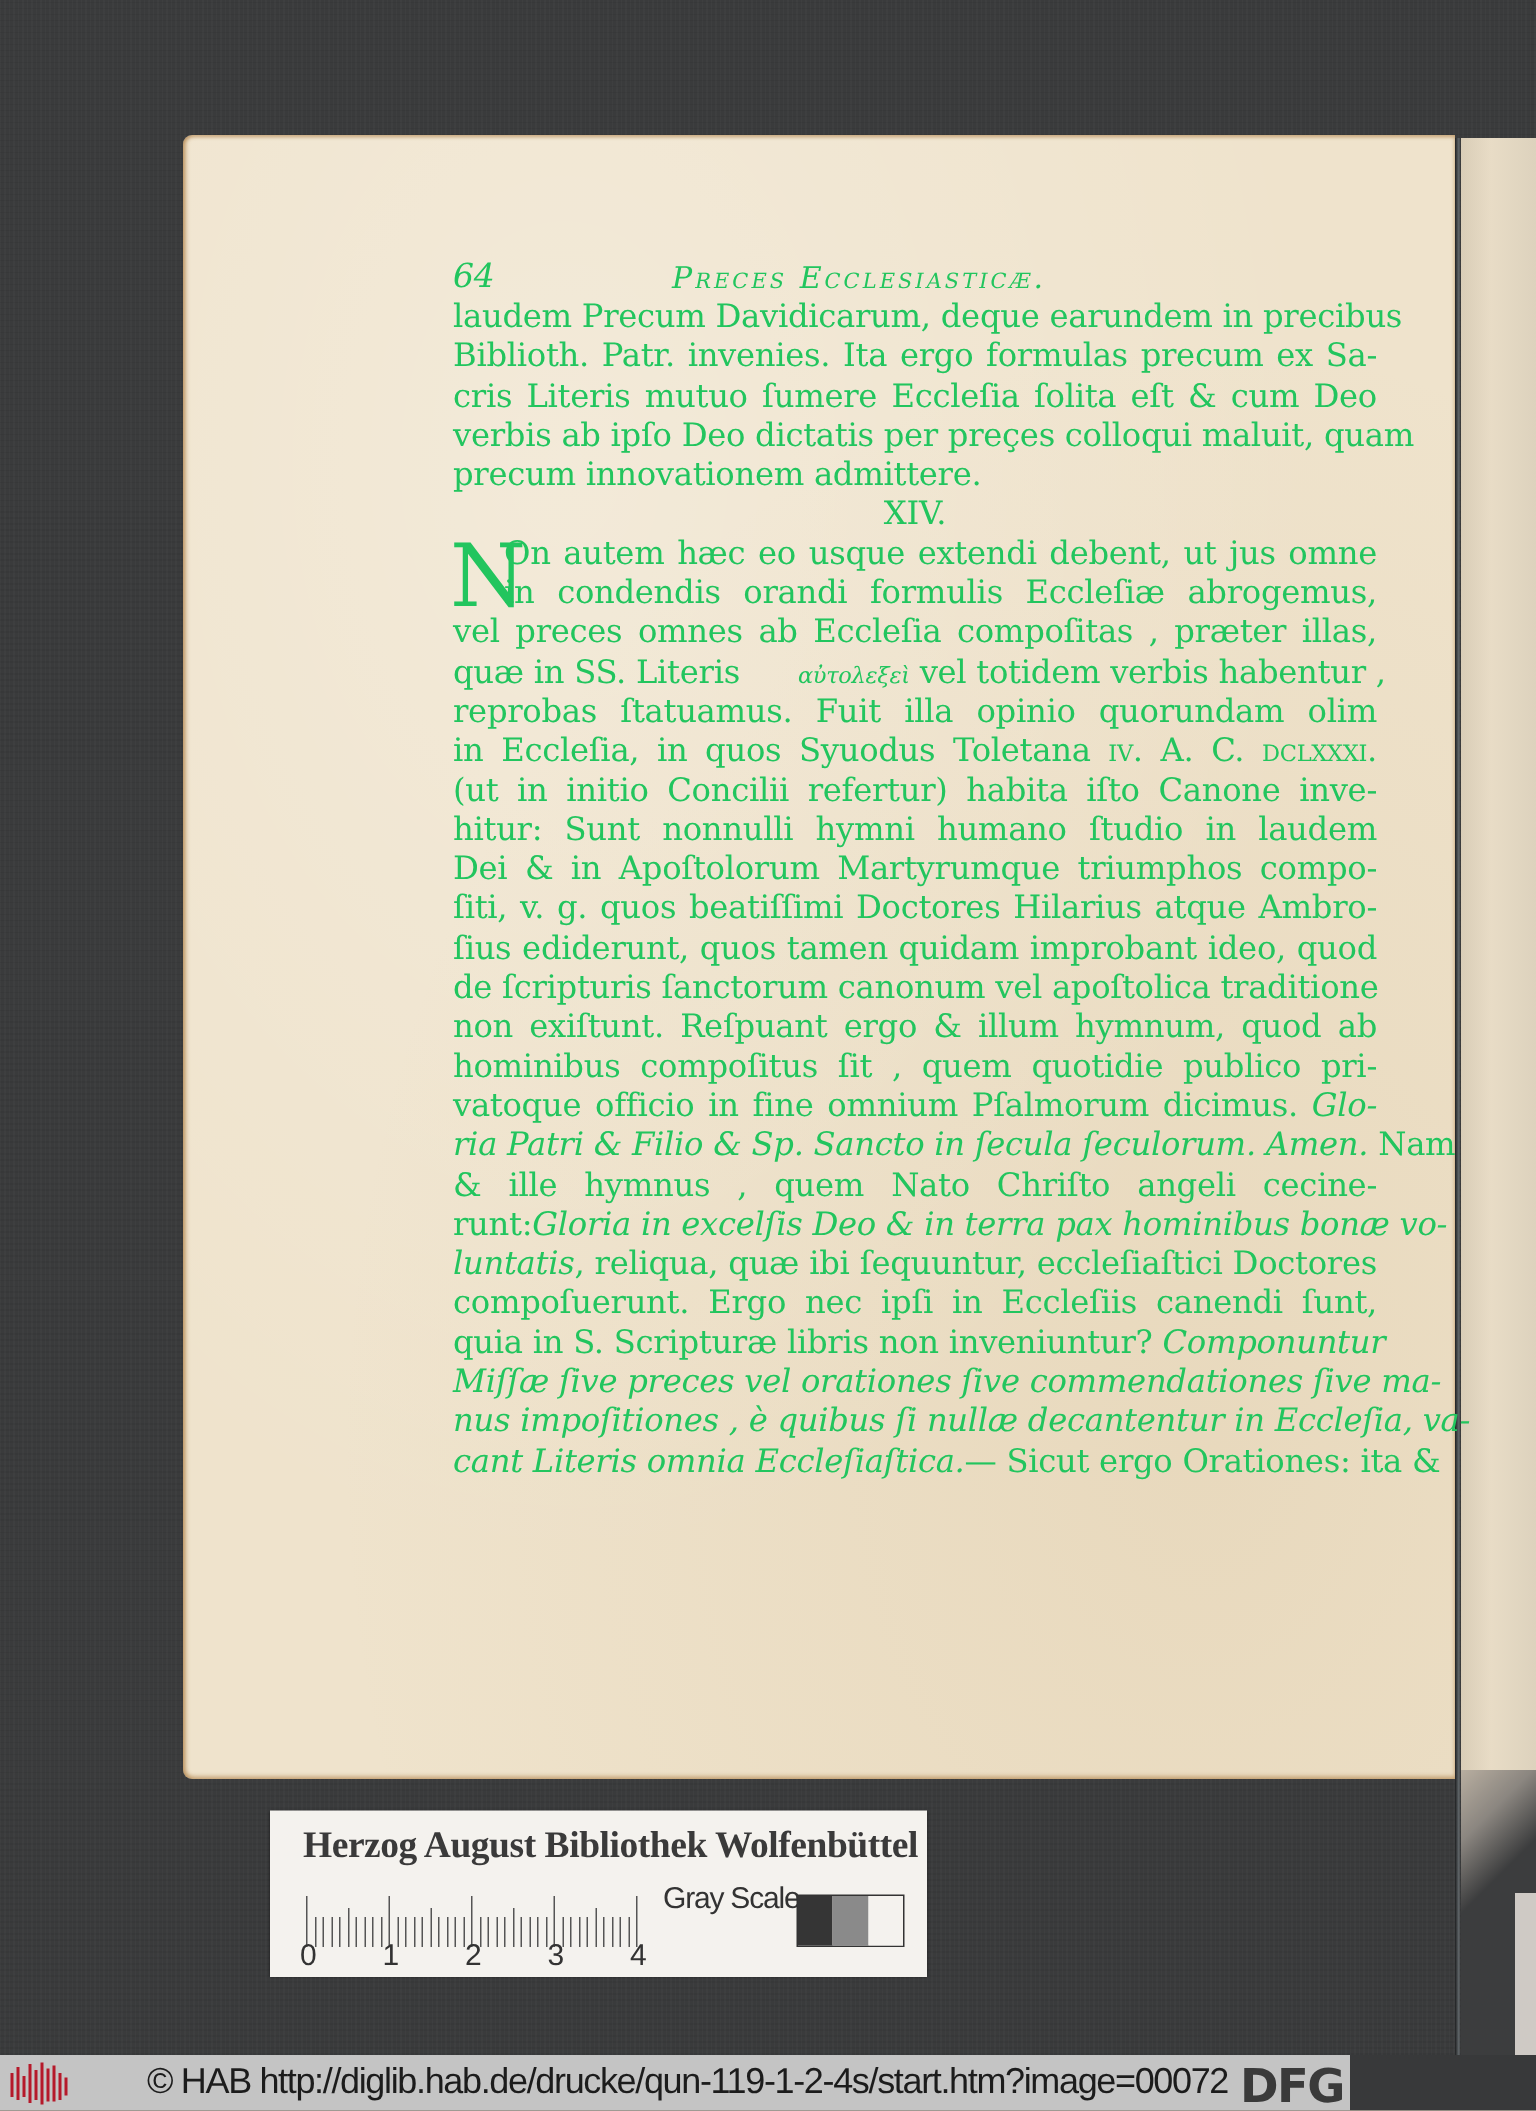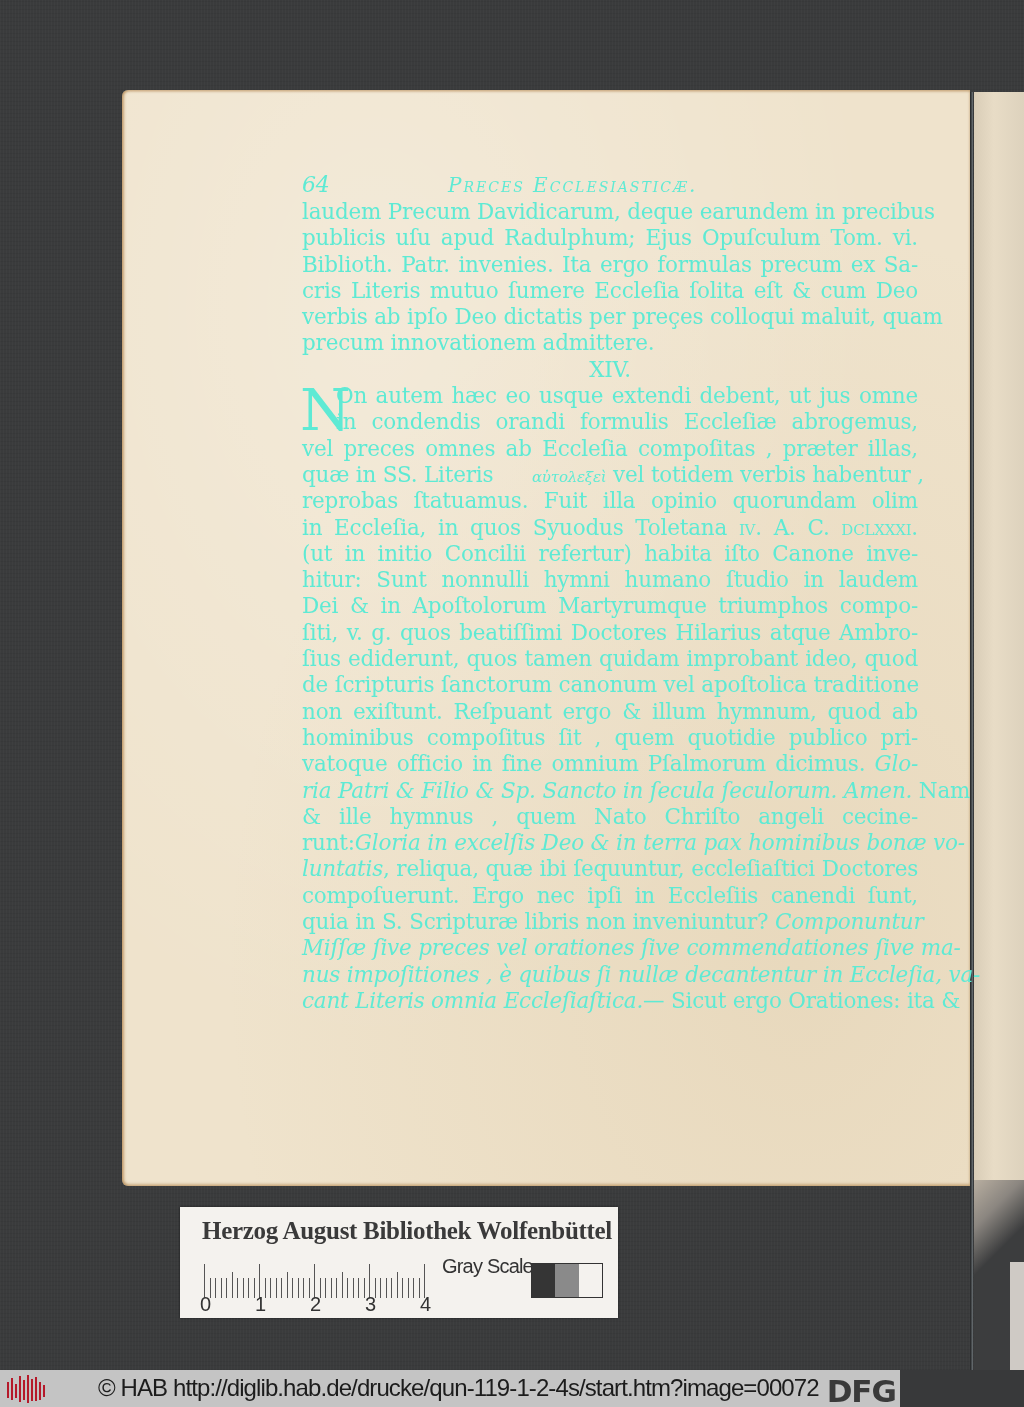--- a/index.html
+++ b/index.html
@@ -35,21 +35,21 @@
     position:absolute; left:122px; top:90px; width:848px; height:1096px;
     background:
       radial-gradient(ellipse at 30% 20%, rgba(255,255,255,0.25), transparent 60%),
       radial-gradient(ellipse at 80% 80%, rgba(200,170,120,0.18), transparent 60%),
       #efe3cc;
     border-radius:6px 0 0 6px;
     box-shadow: inset 2px 0 3px rgba(170,120,60,0.55), inset 0 -2px 3px rgba(170,120,60,0.4), inset 0 2px 2px rgba(170,120,60,0.3);
   }
   .text-block {
     position:absolute; left:302px; top:172px; width:616px;
-    color:#5eead4;
+    color:#22c55e;
     font-size:21.5px; line-height:26.3px;
     letter-spacing:-0.2px;
   }
   .running-head { position:relative; height:27px; }
   .page-number { position:absolute; left:0; top:0; font-style:italic; font-size:22px; }
   .running-title {
     position:absolute; left:146px; top:0; font-style:italic;
     font-variant:small-caps; letter-spacing:2px; font-size:20px;
   }
   .line { display:block; text-align:justify; text-align-last:justify; white-space:nowrap; height:26.3px; }
@@ -108,21 +108,20 @@
 <div class="page"></div>
 <div class="gutter-line"></div>
 
 <div class="text-block">
   <div class="running-head">
     <span class="page-number">64</span>
     <span class="running-title">Preces Ecclesiasticæ.</span>
   </div>
 
   <span class="line">laudem Precum Davidicarum, deque earundem in precibus</span>
-  <span class="line">publicis uſu apud Radulphum; Ejus Opuſculum Tom. vi.</span>
   <span class="line">Biblioth. Patr. invenies.   Ita ergo formulas precum ex Sa-</span>
   <span class="line">cris Literis mutuo ſumere Eccleſia ſolita eſt &amp; cum Deo</span>
   <span class="line">verbis ab ipſo Deo dictatis per preçes colloqui maluit, quam</span>
   <span class="line last">precum innovationem admittere.</span>
 
   <span class="section-num">XIV.</span>
 
   <div class="para">
     <span class="drop-cap">N</span>
     <span class="line drop-line">On autem hæc eo usque extendi debent, ut jus omne</span>

